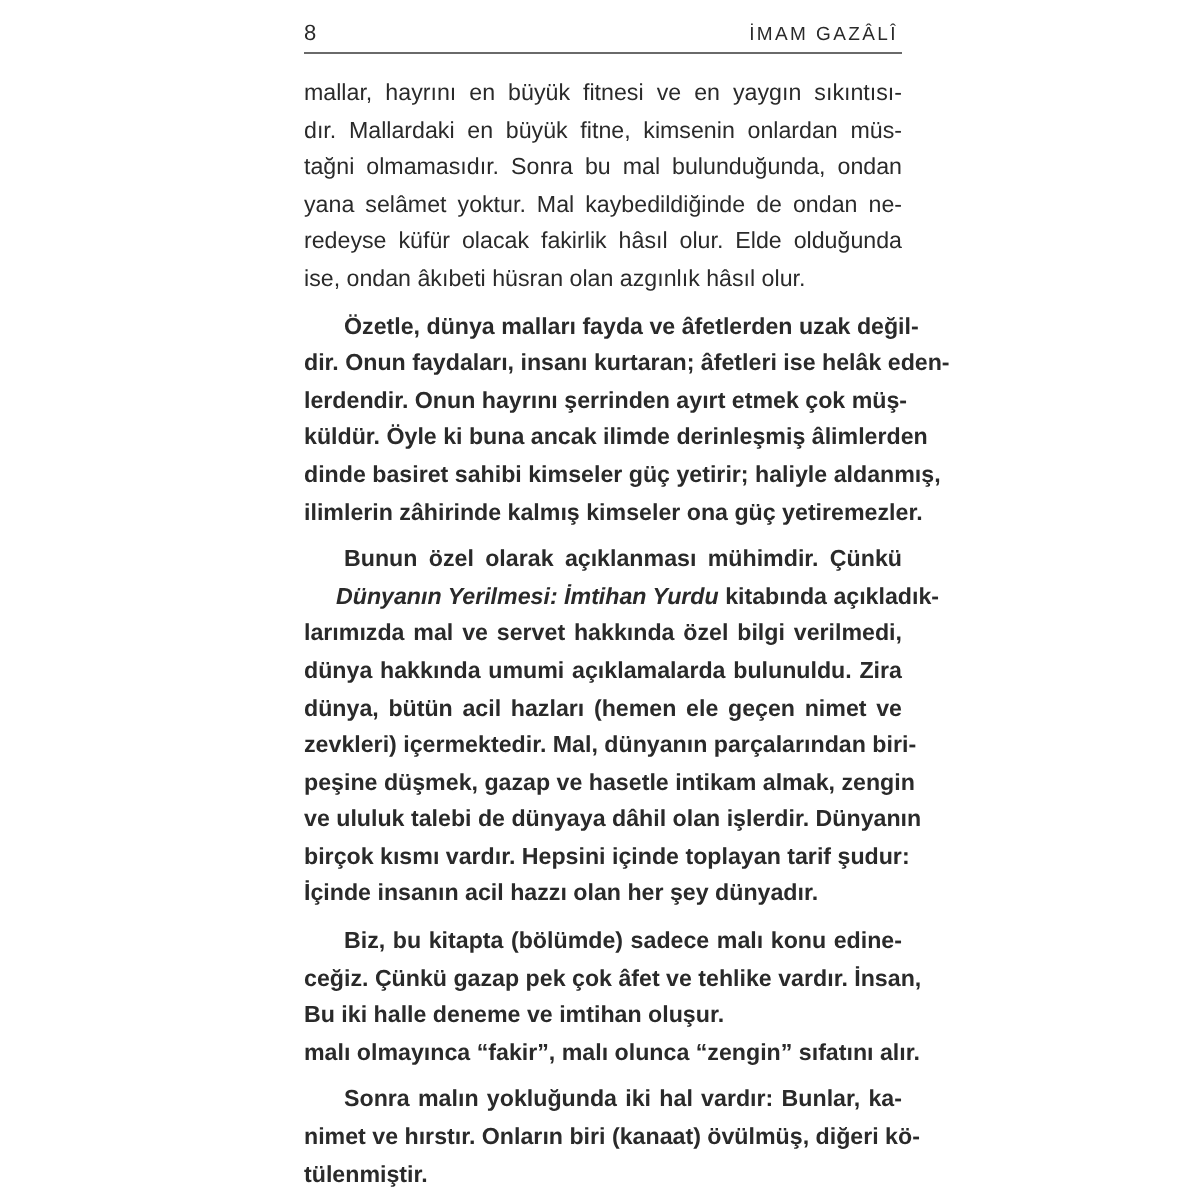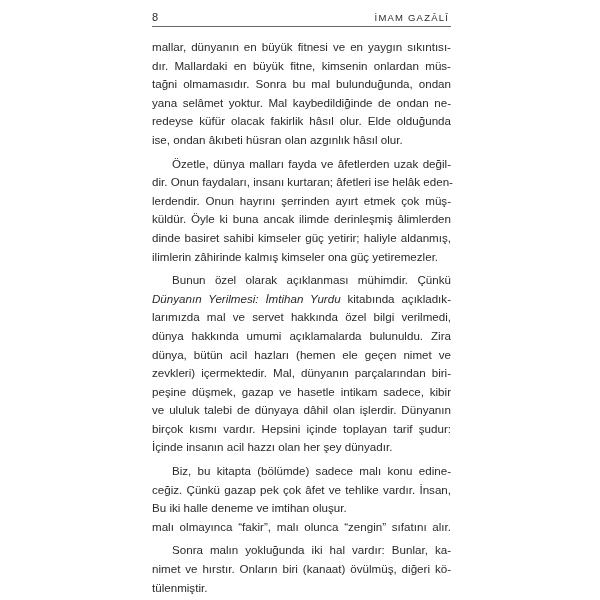--- a/index.html
+++ b/index.html
@@ -13,37 +13,37 @@
     border-bottom: 1px solid #6a6a6a;
     font-size: 11px; line-height: 15px;
   }
   .folio { position: absolute; left: 0; top: 0; }
   .author { position: absolute; right: 2px; top: 0; font-size: 9.5px; letter-spacing: 1.2px; }
   .body-text {
     position: absolute; top: 38px; left: 0; width: 299px;
     font-size: 11.6px; line-height: 18.6px;
   }
   .body-text p { margin: 0 0 5px 0; text-align: justify; text-align-last: auto; }
-  .body-text p.indent { text-indent: 20px; }
+  .body-text p.indent { text-indent: 20px; font-weight: bold; }
   .line { display: block; text-align: justify; text-align-last: justify; white-space: nowrap; }
   .line.last { text-align-last: left; }
-  em { font-style: italic; }
+  em { font-style: italic; margin-left: 16px; }
 </style>
 </head>
 <body>
 
 <div class="page">
   <div class="running-head">
     <span class="folio">8</span>
     <span class="author">İMAM GAZÂLÎ</span>
   </div>
 
   <div class="body-text">
     <p>
-      <span class="line">mallar, dünyanın en büyük fitnesi ve en yaygın sıkıntısı-</span>
+      <span class="line">mallar, hayrını en büyük fitnesi ve en yaygın sıkıntısı-</span>
       <span class="line">dır. Mallardaki en büyük fitne, kimsenin onlardan müs-</span>
       <span class="line">tağni olmamasıdır. Sonra bu mal bulunduğunda, ondan</span>
       <span class="line">yana selâmet yoktur. Mal kaybedildiğinde de ondan ne-</span>
       <span class="line">redeyse küfür olacak fakirlik hâsıl olur. Elde olduğunda</span>
       <span class="line last">ise, ondan âkıbeti hüsran olan azgınlık hâsıl olur.</span>
     </p>
     <p class="indent">
       <span class="line">Özetle, dünya malları fayda ve âfetlerden uzak değil-</span>
       <span class="line">dir. Onun faydaları, insanı kurtaran; âfetleri ise helâk eden-</span>
       <span class="line">lerdendir. Onun hayrını şerrinden ayırt etmek çok müş-</span>
@@ -51,21 +51,21 @@
       <span class="line">dinde basiret sahibi kimseler güç yetirir; haliyle aldanmış,</span>
       <span class="line last">ilimlerin zâhirinde kalmış kimseler ona güç yetiremezler.</span>
     </p>
     <p class="indent">
       <span class="line">Bunun özel olarak açıklanması mühimdir. Çünkü</span>
       <span class="line" style="text-indent:0"><em>Dünyanın Yerilmesi: İmtihan Yurdu</em> <span>kitabında açıkladık-</span></span>
       <span class="line">larımızda mal ve servet hakkında özel bilgi verilmedi,</span>
       <span class="line">dünya hakkında umumi açıklamalarda bulunuldu. Zira</span>
       <span class="line">dünya, bütün acil hazları (hemen ele geçen nimet ve</span>
       <span class="line">zevkleri) içermektedir. Mal, dünyanın parçalarından biri-</span>
-      <span class="line">peşine düşmek, gazap ve hasetle intikam sadece, kibir</span>
+      <span class="line">peşine düşmek, gazap ve hasetle intikam almak, zengin</span>
       <span class="line">ve ululuk talebi de dünyaya dâhil olan işlerdir. Dünyanın</span>
       <span class="line">birçok kısmı vardır. Hepsini içinde toplayan tarif şudur:</span>
       <span class="line last">İçinde insanın acil hazzı olan her şey dünyadır.</span>
     </p>
     <p class="indent">
       <span class="line">Biz, bu kitapta (bölümde) sadece malı konu edine-</span>
       <span class="line">ceğiz. Çünkü gazap pek çok âfet ve tehlike vardır. İnsan,</span>
       <span class="line last">Bu iki halle deneme ve imtihan oluşur.</span>
       <span class="line">malı olmayınca “fakir”, malı olunca “zengin” sıfatını alır.</span>
     </p>

